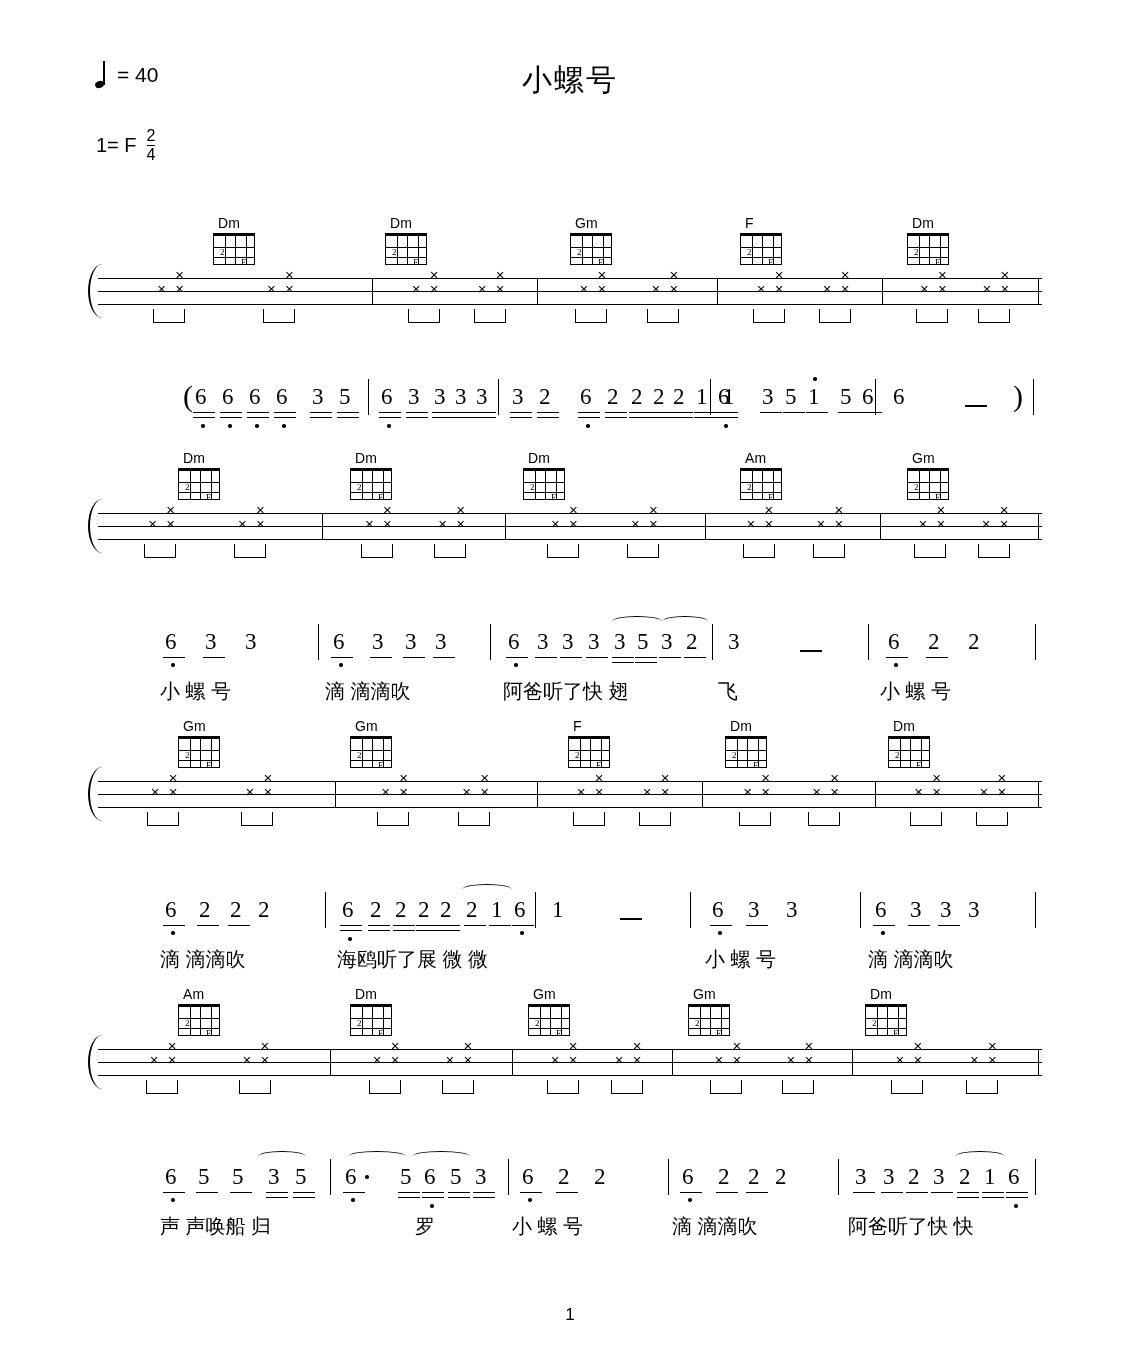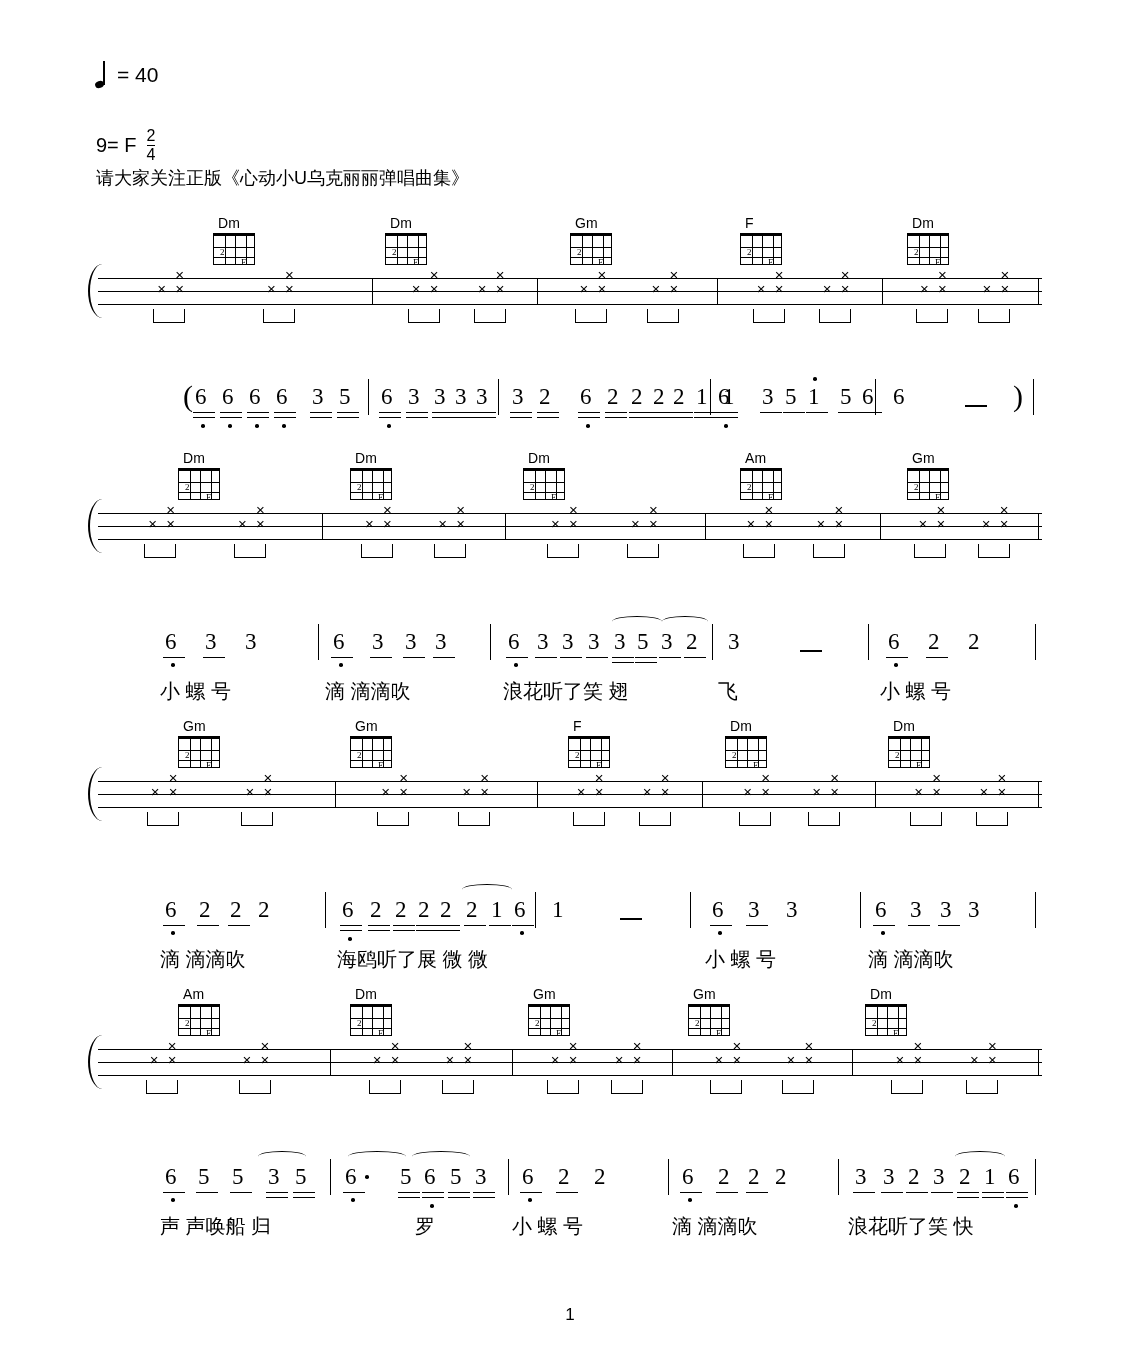--- a/index.html
+++ b/index.html
@@ -227,30 +227,30 @@
 <div class="sheet">
 
   <div class="tempo">
     <span class="note-glyph">
       <span class="head"></span>
         <span class="stem"></span>
     </span>
     <span>= 40</span>
   </div>
 
+  <div class="title">小螺号</div>
 
   <div class="keysig">
-    <span>9= F</span>
+    <span>1= F</span>
     <span class="frac">
       <span class="num">2</span>
       <span class="den">4</span>
     </span>
   </div>
 
-  <div class="subtitle">请大家关注正版《心动小U乌克丽丽弹唱曲集》</div>
 
   <div class="pagenum">1</div>
 
   <div id="systems-root">
       <div class="system" style="left: 0px; top: 0px; width: 1140px; height: 1px;">
         <div class="chordname" style="left: 218px; top: 215px;">Dm</div>
         <div class="chorddia" style="left: 213px; top: 233px;">
           <div class="grid">
             <div class="v" style="left: 10.5px;"></div>
             <div class="v" style="left: 21px;"></div>
@@ -608,21 +608,21 @@
           <div class="underline1" style="left: 926px; top: 27px; width: 22px;"></div>
           <div class="mel-num" style="left: 968px; top: 0px;">2</div>
           <div class="dash" style="left: 800px; top: 20px; width: 22px;"></div>
           <div class="mel-bar" style="left: 318px; top: -6px; height: 36px;"></div>
           <div class="mel-bar" style="left: 490px; top: -6px; height: 36px;"></div>
           <div class="mel-bar" style="left: 712px; top: -6px; height: 36px;"></div>
           <div class="mel-bar" style="left: 868px; top: -6px; height: 36px;"></div>
           <div class="mel-bar" style="left: 1035px; top: -6px; height: 36px;"></div>
           <div class="lyric" style="left: 160px; top: 48px;">小 螺 号</div>
           <div class="lyric" style="left: 325px; top: 48px;">滴 滴滴吹</div>
-          <div class="lyric" style="left: 503px; top: 48px;">浪花听了笑 翅</div>
+          <div class="lyric" style="left: 503px; top: 48px;">阿爸听了快 翅</div>
           <div class="lyric" style="left: 718px; top: 48px;">飞</div>
           <div class="lyric" style="left: 880px; top: 48px;">小 螺 号</div>
         </div>
       </div>
       <div class="system" style="left: 0px; top: 0px; width: 1140px; height: 1px;">
         <div class="chordname" style="left: 183px; top: 718px;">Gm</div>
         <div class="chorddia" style="left: 178px; top: 736px;">
           <div class="grid">
             <div class="v" style="left: 10.5px;"></div>
             <div class="v" style="left: 21px;"></div>
@@ -973,18 +973,18 @@
           <div class="dotbelow" style="left: 1014px; top: 39px;"></div>
           <div class="mel-bar" style="left: 330px; top: -6px; height: 36px;"></div>
           <div class="mel-bar" style="left: 508px; top: -6px; height: 36px;"></div>
           <div class="mel-bar" style="left: 668px; top: -6px; height: 36px;"></div>
           <div class="mel-bar" style="left: 838px; top: -6px; height: 36px;"></div>
           <div class="mel-bar" style="left: 1035px; top: -6px; height: 36px;"></div>
           <div class="lyric" style="left: 160px; top: 48px;">声 声唤船 归</div>
           <div class="lyric" style="left: 415px; top: 48px;">罗</div>
           <div class="lyric" style="left: 512px; top: 48px;">小 螺 号</div>
           <div class="lyric" style="left: 672px; top: 48px;">滴 滴滴吹</div>
-          <div class="lyric" style="left: 848px; top: 48px;">浪花听了笑  快</div>
+          <div class="lyric" style="left: 848px; top: 48px;">阿爸听了快  快</div>
         </div>
       </div>
     </div>
 
 </div>
 
 </body></html>

